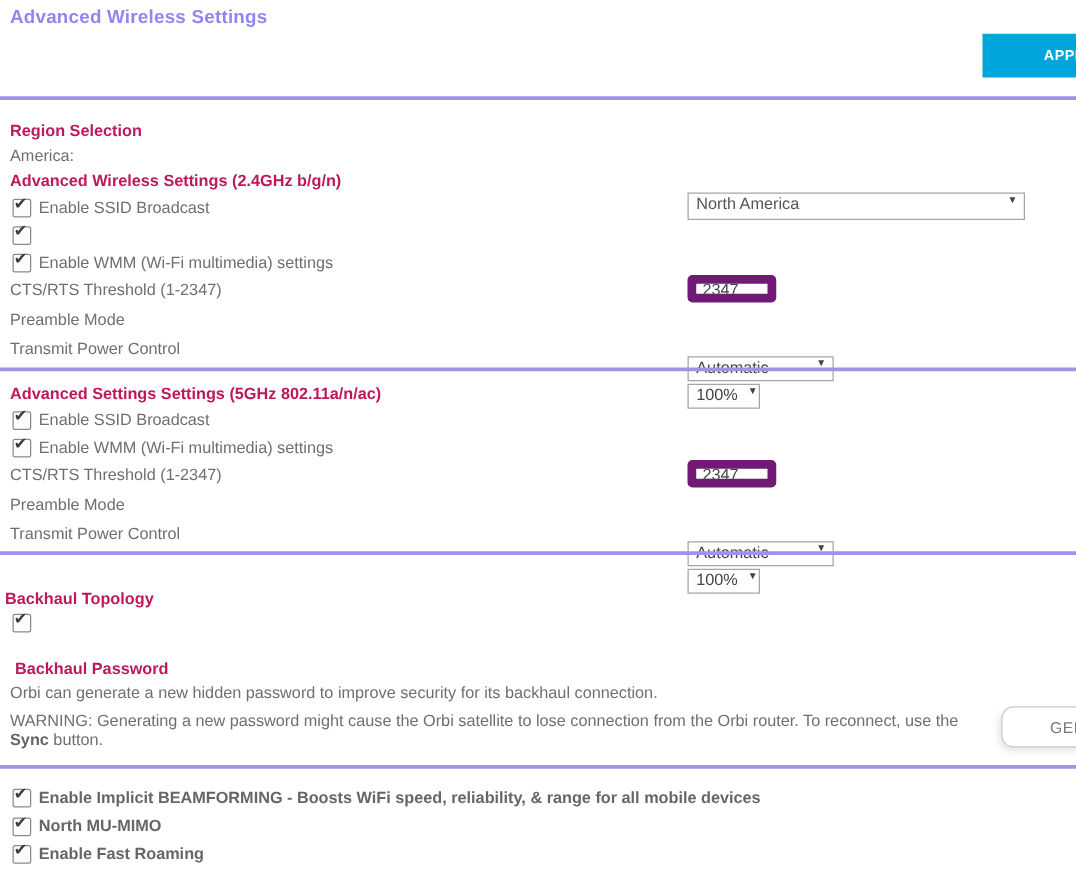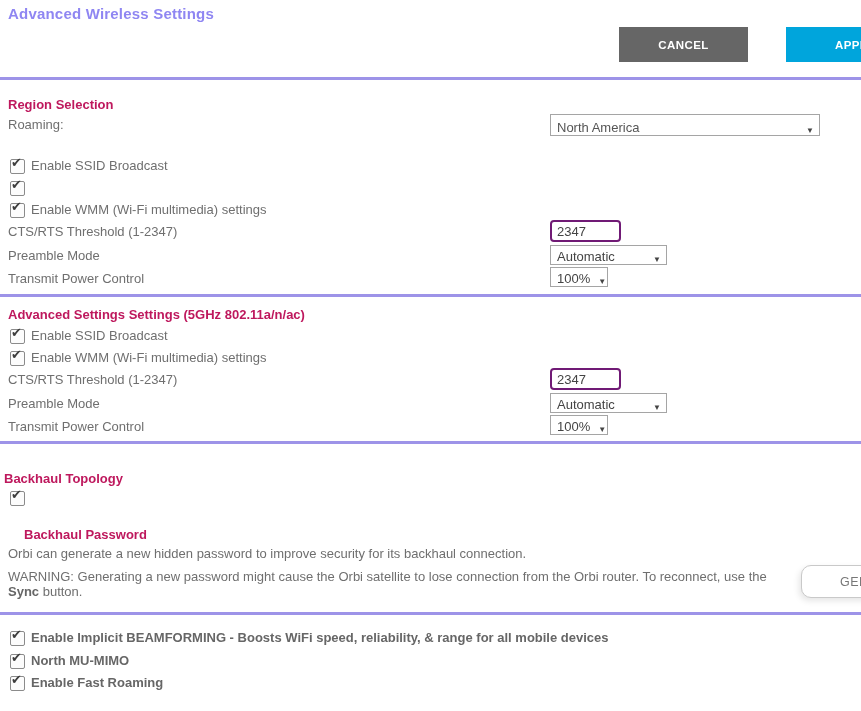--- a/index.html
+++ b/index.html
@@ -24,45 +24,45 @@
        box-shadow:-2px 3px 6px rgba(0,0,0,0.10);justify-content:flex-start;padding-left:38px;}
 
   
   .cb-row{display:flex;align-items:flex-start;}
   .cb{width:13px;height:13px;border:1px solid #8b8b8b;border-radius:2px;background:#fcfcfc;
       position:relative;flex:0 0 auto;margin-right:6px;margin-top:1px;cursor:pointer;}
   .cb .mark{position:absolute;left:0px;top:-4px;font-size:13px;color:#3d3d3d;line-height:14px;}
 
   
   .select{height:20px;border:1px solid #a5a5a5;background:#ffffff;color:#444444;
-      display:flex;align-items:flex-end;justify-content:space-between;box-sizing:border-box;
-      padding:0 5px 0 6px;font-size:13px;cursor:pointer;}
+      display:flex;align-items:flex-start;justify-content:space-between;box-sizing:border-box;
+      padding:0 5px 0 6px;font-size:13px;cursor:pointer;margin-top:40px;}
   .select .arrow{font-size:8px;color:#444444;margin-left:8px;}
 
   
-  .textbox{width:71px;height:22px;border:2px solid #701a75;border-radius:4px;background:#fff;
+  .textbox{width:71px;height:22px;border:7px solid #701a75;border-radius:4px;background:#fff;
       padding:0 5px;font-size:13px;color:#444444;box-sizing:border-box;font-family:inherit;outline:none;}
 </style>
 </head>
 <body>
 
 <div id="screen">
 
   <div class="abs page-title">Advanced Wireless Settings</div>
-  <button class="abs btn btn-cancel">CANCEL</button>
   <button class="abs btn btn-apply">APPLY</button>
   <div class="abs divider" style="top:77px"></div>
 
   <div class="abs sec-header" style="left:8px;top:97px">Region Selection</div>
-  <div class="abs lbl" style="left:8px;top:117px">Roaming:</div>
+  <div class="abs lbl" style="left:8px;top:117px">America:</div>
   <div class="abs select" style="left:550px;top:114px;width:270px;height:22px;color:#555">
     <span>North America</span>
     <span class="arrow">▼</span>
   </div>
 
+  <div class="abs sec-header" style="left:8px;top:137px">Advanced Wireless Settings (2.4GHz b/g/n)</div>
 
   <div class="abs cb-row" style="left:10px;top:158px">
     <span class="cb">
         <span class="mark">✔</span>
       </span>
     <span class="lbl">Enable SSID Broadcast</span>
   </div>
   <div class="abs cb-row" style="left:10px;top:180px">
     <span class="cb">
         <span class="mark">✔</span>
@@ -124,21 +124,21 @@
 
   <div class="abs divider" style="top:441px"></div>
 
   <div class="abs sec-header" style="left:4px;top:471px">Backhaul Topology</div>
   <div class="abs cb-row" style="left:10px;top:490px">
     <span class="cb">
         <span class="mark">✔</span>
       </span>
   </div>
 
-  <div class="abs sec-header" style="left:24px;top:527px">Backhaul Password</div>
+  <div class="abs sec-header" style="left:12px;top:527px">Backhaul Password</div>
   <div class="abs lbl" style="left:8px;top:569px;width:780px">
     <span>WARNING: Generating a new password might cause the Orbi satellite to lose connection from the Orbi router. To reconnect, use the </span><span class="bold">Sync</span><span> button.</span>
   </div>
   <div class="abs lbl" style="left:8px;top:546px">Orbi can generate a new hidden password to improve security for its backhaul connection.</div>
   <button class="abs btn btn-generate">GENERATE</button>
 
   <div class="abs divider" style="top:612px"></div>
 
   <div class="abs cb-row" style="left:10px;top:630px">
     <span class="cb">

